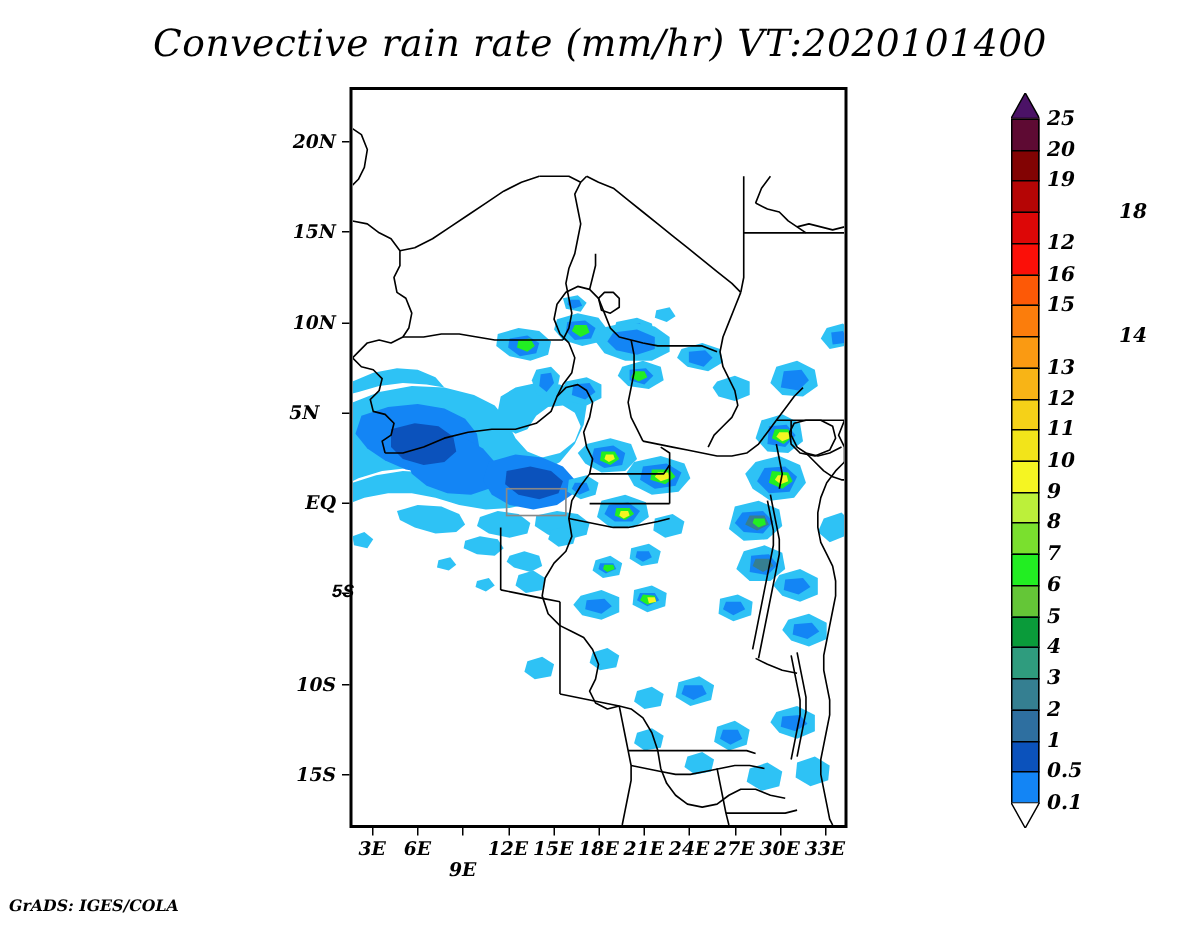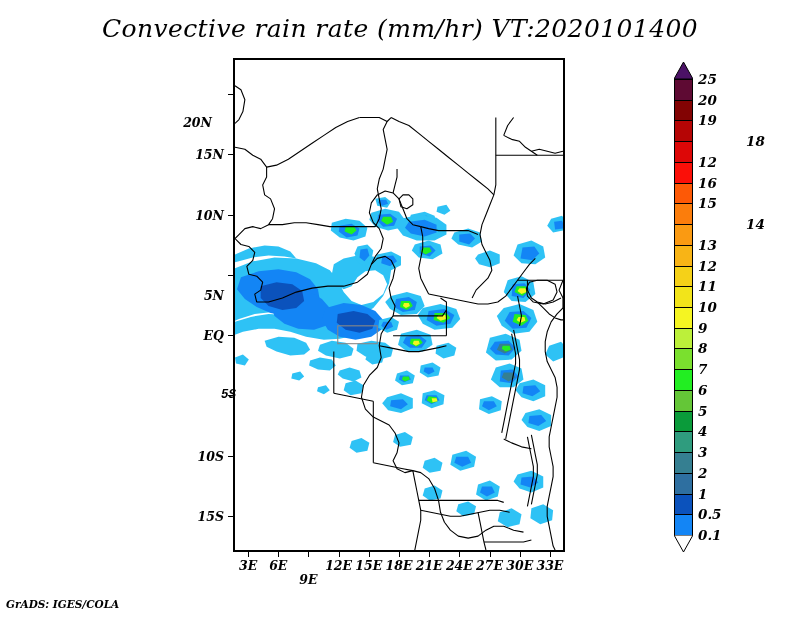--- a/index.html
+++ b/index.html
@@ -324,27 +324,27 @@
 
         <path d="M160,134 L162,126 L164,118 L164,110"></path>
       </g>
 
       <rect x="104" y="268" width="40" height="18" fill="none" stroke="#888888" stroke-width="1.1"></rect>
     </g>
   </svg>
 </div>
 
 <div id="axis-layer">
-    <div class="axis-label lat-label" style="left: 168px; width: 44px; top: 94.1463px; margin-top: 28px;">20N</div>
+    <div class="axis-label lat-label" style="left: 180px; width: 44px; top: 94.1463px;">20N</div>
     <div class="tick tick-y" style="left: 228px; top: 94.1463px;"></div>
     <div class="axis-label lat-label" style="left: 180px; width: 44px; top: 154.39px;">15N</div>
     <div class="tick tick-y" style="left: 228px; top: 154.39px;"></div>
     <div class="axis-label lat-label" style="left: 180px; width: 44px; top: 214.634px;">10N</div>
     <div class="tick tick-y" style="left: 228px; top: 214.634px;"></div>
-    <div class="axis-label lat-label" style="left: 180px; width: 44px; top: 274.878px; margin-top: 20px;">5N</div>
+    <div class="axis-label lat-label" style="left: 169px; width: 44px; top: 274.878px;">5N</div>
     <div class="tick tick-y" style="left: 228px; top: 274.878px;"></div>
     <div class="axis-label lat-label" style="left: 180px; width: 44px; top: 335.122px;">EQ</div>
     <div class="tick tick-y" style="left: 228px; top: 335.122px;"></div>
     <div class="axis-label lat-label" style="left: 192px; width: 44px; top: 395.366px; font-family: Liberation Mono, monospace;">5S</div>
     <div class="tick tick-y" style="left: 228px; top: 395.366px;"></div>
     <div class="axis-label lat-label" style="left: 180px; width: 44px; top: 455.61px;">10S</div>
     <div class="tick tick-y" style="left: 228px; top: 455.61px;"></div>
     <div class="axis-label lat-label" style="left: 180px; width: 44px; top: 515.854px;">15S</div>
     <div class="tick tick-y" style="left: 228px; top: 515.854px;"></div>
     <div class="axis-label lon-label" style="left: 248.091px; top: 558px;">3E</div>

